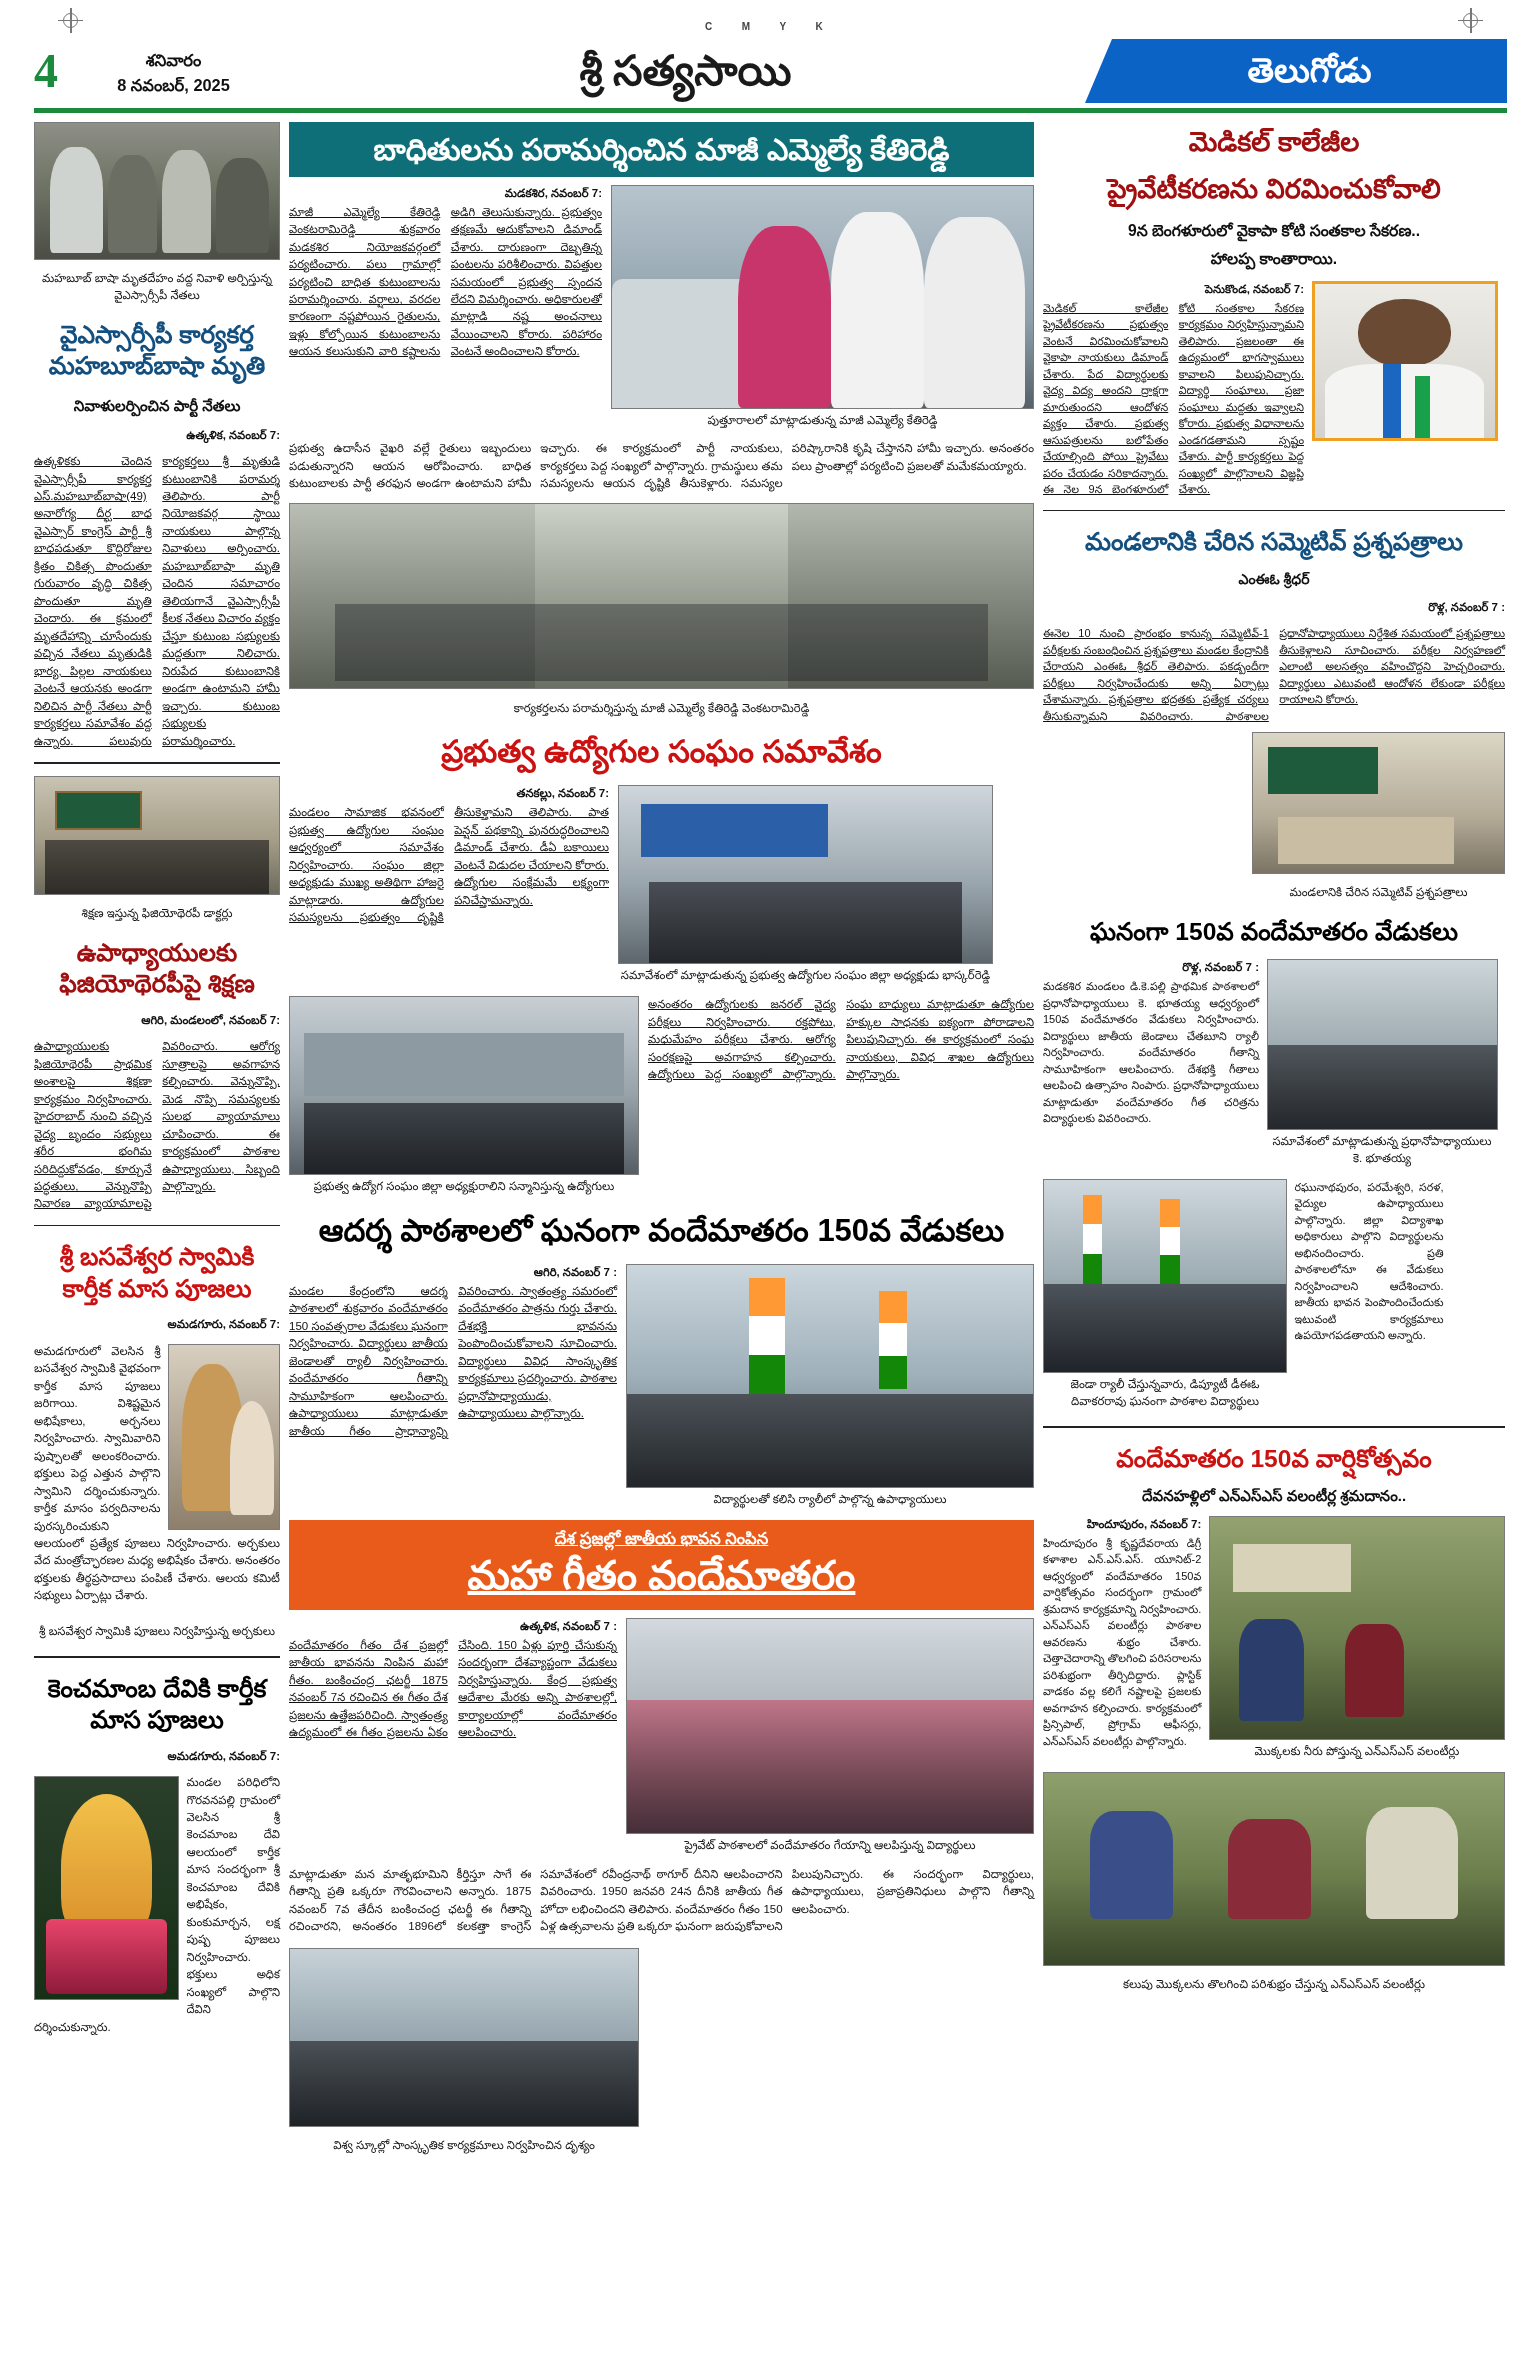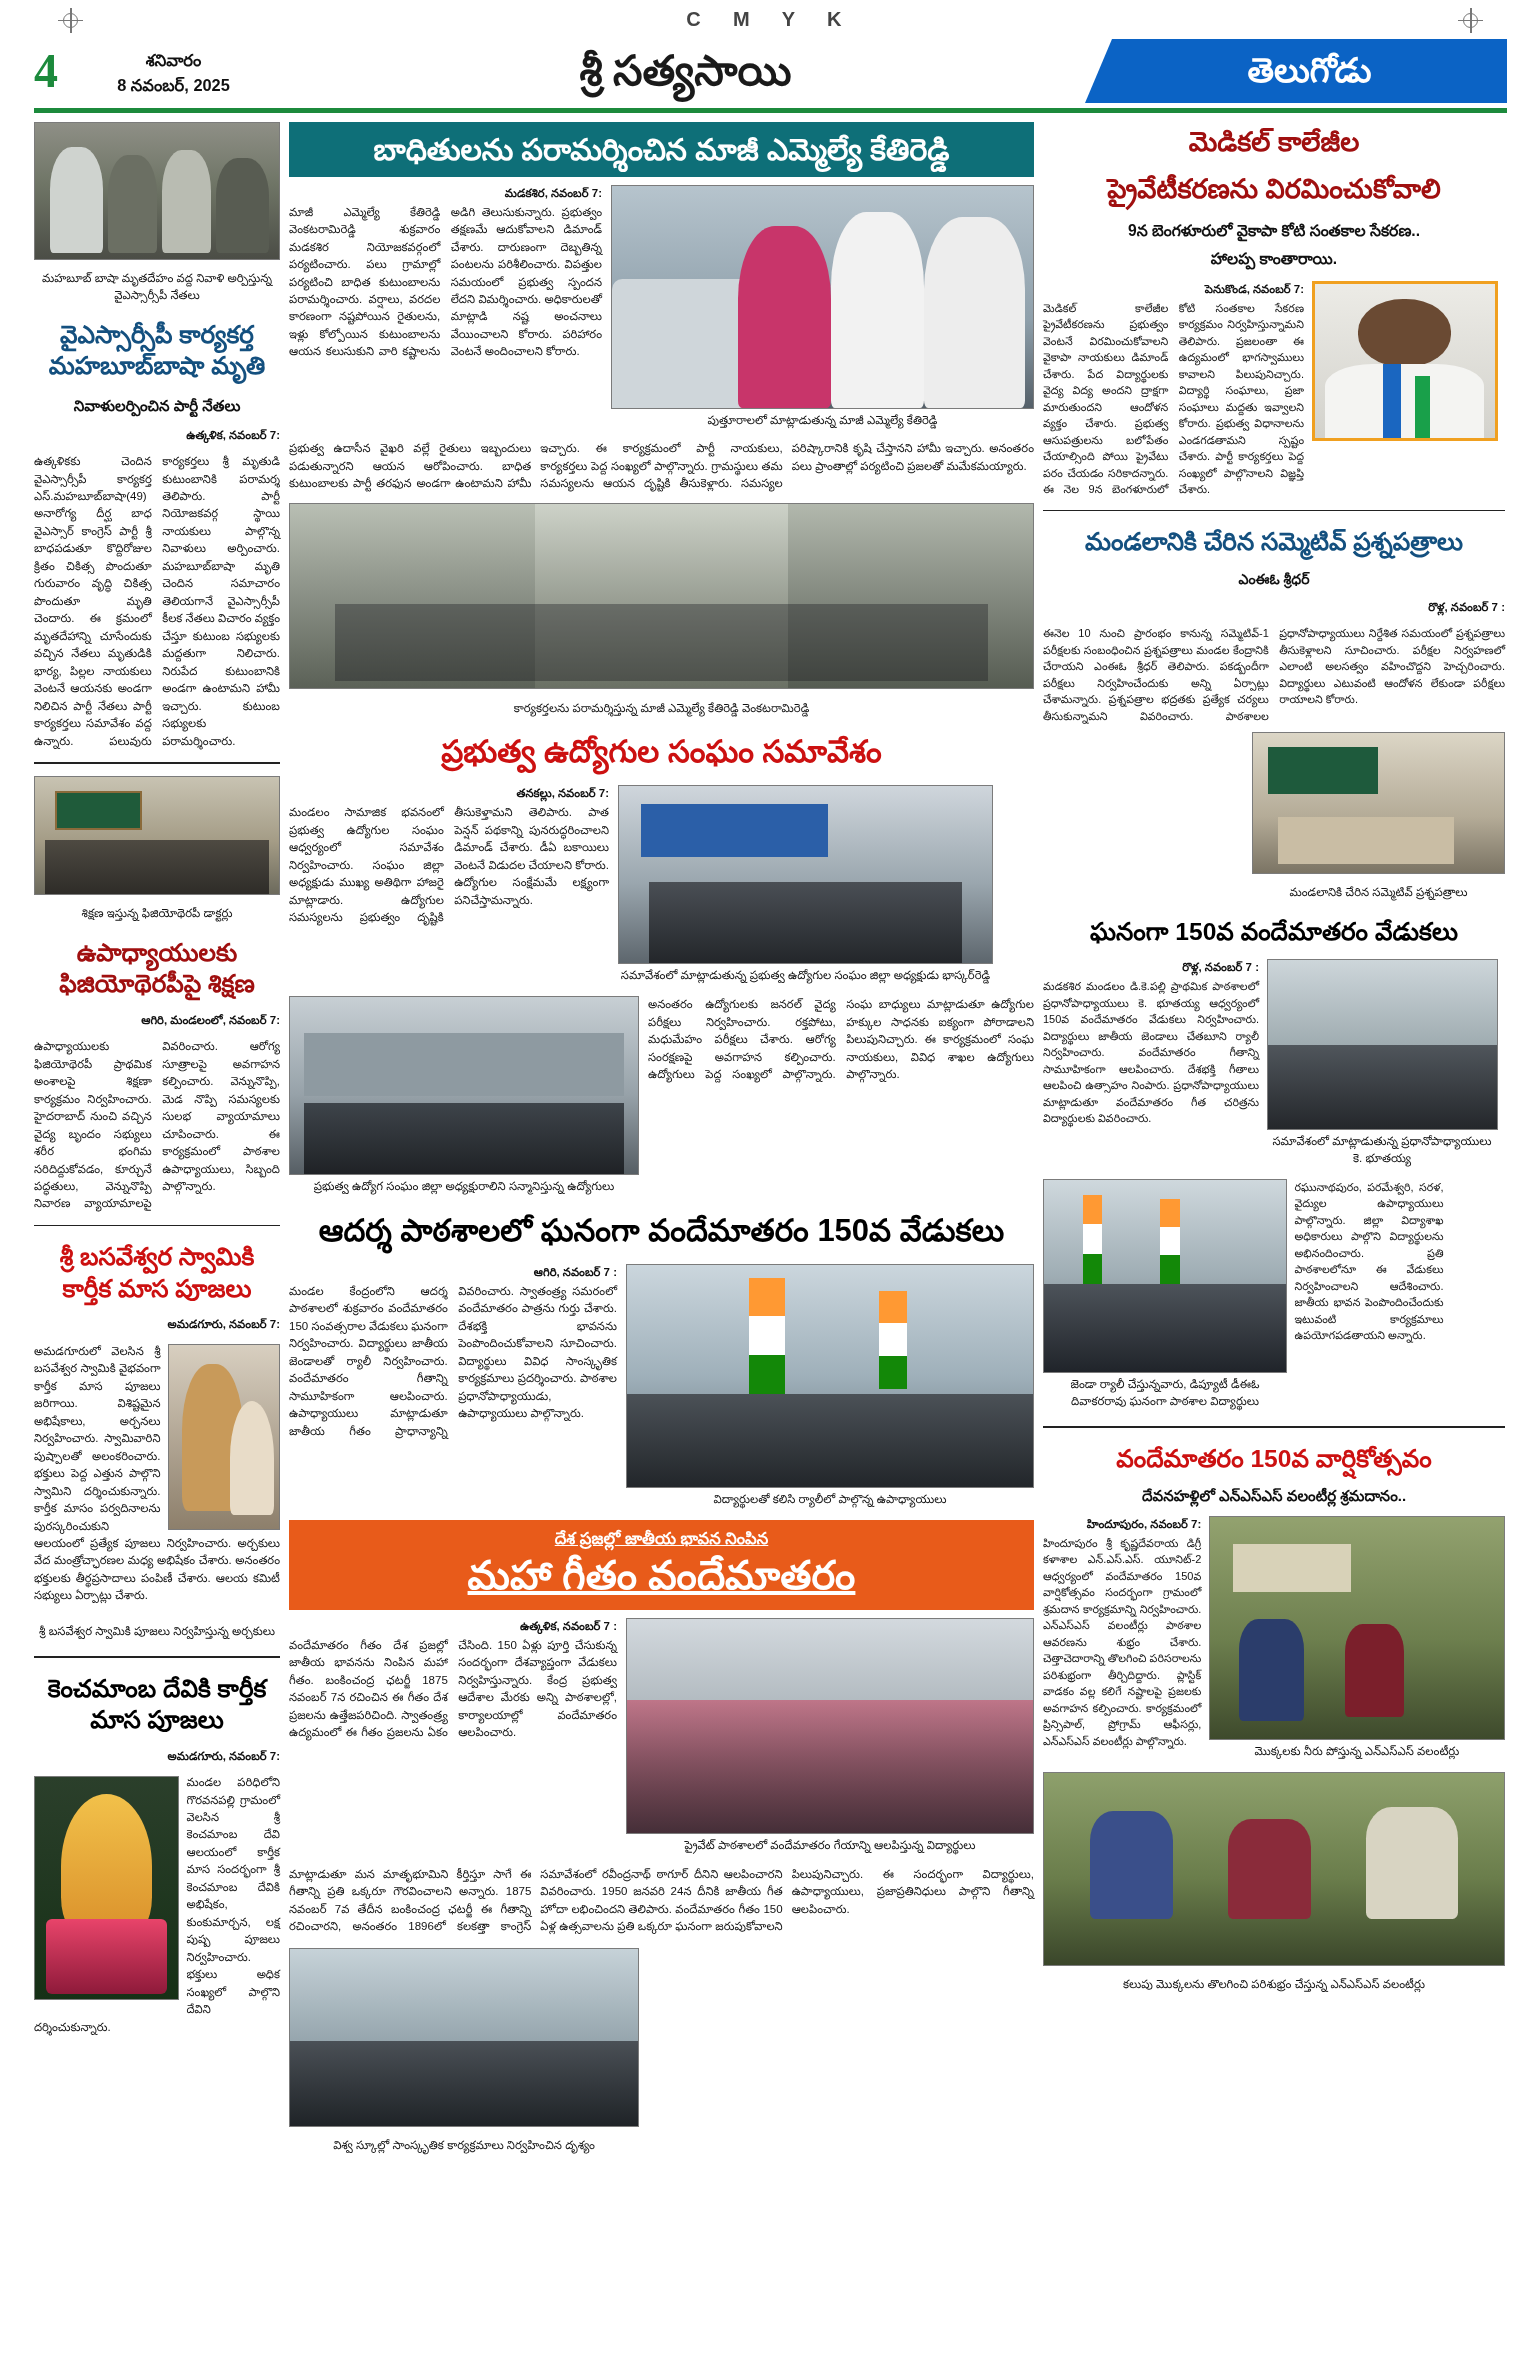--- a/index.html
+++ b/index.html
@@ -20,22 +20,22 @@
 
   
   .regbar {
     height: 39px;
     position: relative;
   }
   .cmyk {
     position: absolute;
     left: 50%;
     transform: translateX(-50%);
-    top: 8px;
-    font-size: 20px;
+    top: 21px;
+    font-size: 10px;
     letter-spacing: 13.4px;
     font-weight: bold;
     color: #444;
   }
   .regmark {
     position: absolute;
     top: 7.5px;
     width: 25px; height: 25px;
   }
   .regmark::before, .regmark::after {
@@ -167,21 +167,21 @@
     font-size: 11.5px;
     line-height: 1.52;
     text-align: justify;
     color: #111;
     hyphens: auto;
   }
   .body-text.small { font-size: 11px; line-height: 1.5; }
   .dateline { font-weight: bold; text-align: right; padding-bottom: 1.5px; }
   .hr-thin { height: 1.5px; background: #222; margin: 4.5px 0; }
 
-  .two-col-text { column-count: 2; column-gap: 10.4px; }
+  .two-col-text { column-count: 2; column-gap: 10.4px; text-decoration: underline; }
   .three-col-text { column-count: 3; column-gap: 9px; }
 
   .sec-title-sm {
     font-size: 19.4px;
     font-weight: bold;
     text-align: center;
     line-height: 1.3;
     padding: 2.2px 0 3.7px 0;
   }
   .sec-title-md {

